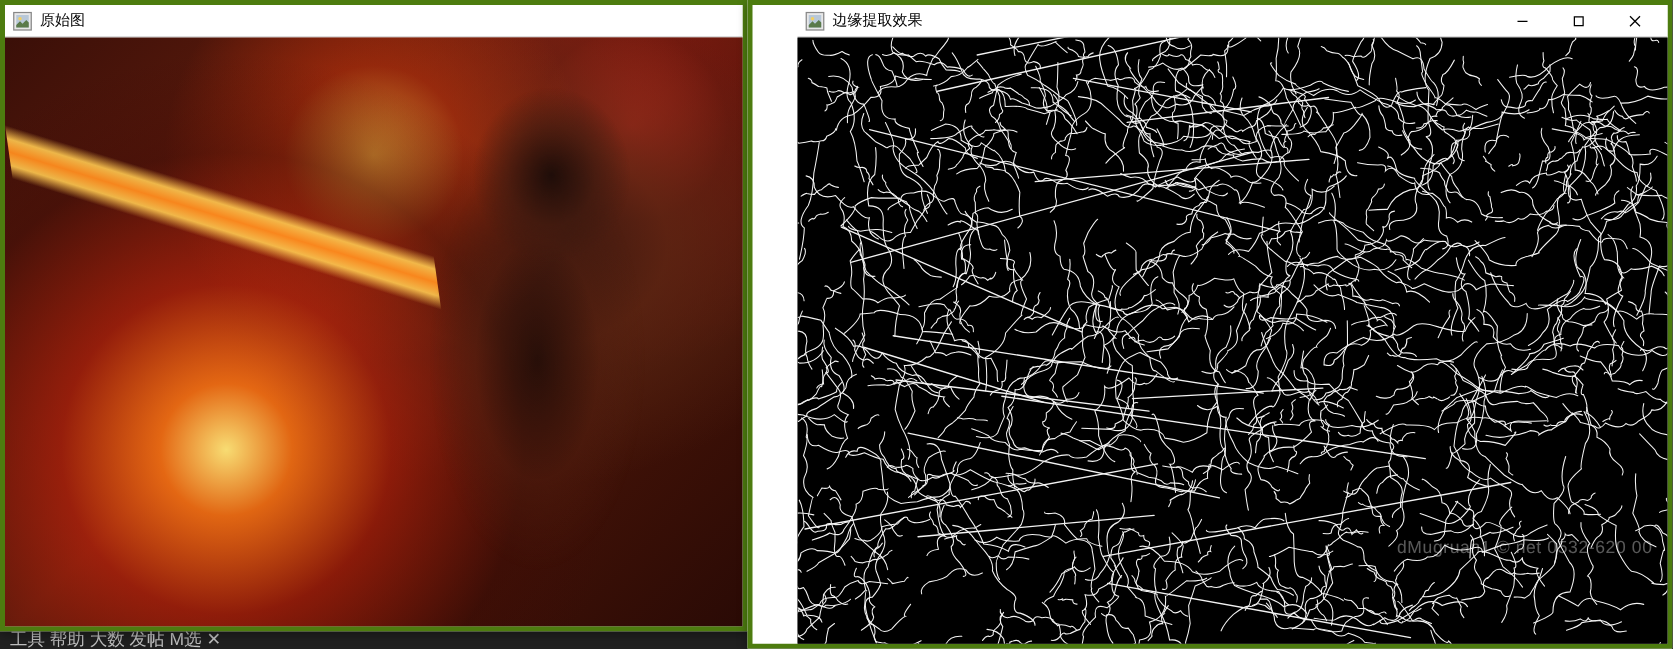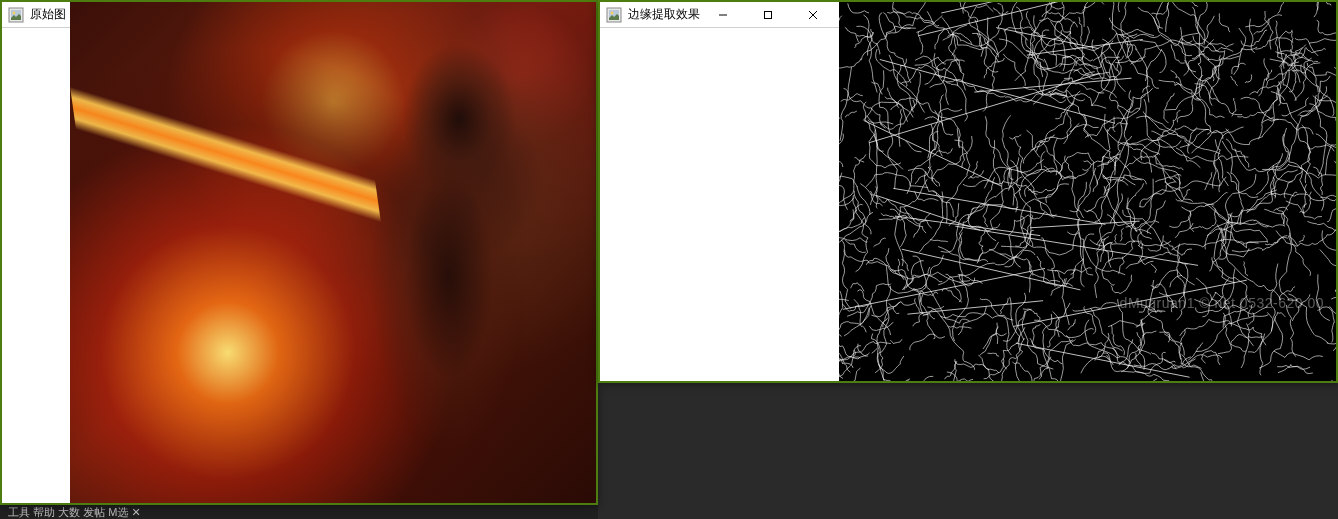--- a/index.html
+++ b/index.html
@@ -14,24 +14,24 @@
   }
   .desktop {
     position: relative;
     width: 1338px;
     height: 519px;
     background: #2a2a2a;
   }
   .window {
     position: absolute;
     background: #fff;
-    border: 2px solid #4d7c0f;
+    border: 4px solid #4d7c0f;
     box-shadow: 0 2px 8px rgba(0,0,0,0.4);
     display: flex;
-    flex-direction: row;
+    flex-direction: column;
   }
   .titlebar {
     height: 26px;
     background: #ffffff;
     display: flex;
     align-items: center;
     padding: 0 4px 0 6px;
     border-bottom: 1px solid #d0d0d0;
     user-select: none;
   }
@@ -120,21 +120,21 @@
   }
   
   .status-strip {
     position: absolute;
     left: 0;
     bottom: 0;
     height: 14px;
     width: 598px;
     background: #202020;
     color: #bfbfbf;
-    font-size: 11px;
+    font-size: 14px;
     padding: 0 8px;
     display: flex;
     align-items: center;
     gap: 14px;
     white-space: nowrap;
     overflow: hidden;
   }
 </style>
 </head>
 <body>
@@ -153,21 +153,21 @@
           <rect x="3" y="3" width="10" height="10" fill="#b8c8d8"></rect>
           <circle cx="6" cy="6" r="1.4" fill="#f4d060"></circle>
           <path d="M3 11 L6 8 L8 10 L11 7 L13 9 V13 H3 Z" fill="#5a7a4a"></path>
         </svg>
       </span>
       <span class="title">原始图</span>
     </div>
     <div class="content"></div>
   </div>
 
-  <div id="win-edge" class="window" style="left:598px; top:0px; width:740px; height:383px;">
+  <div id="win-edge" class="window" style="left:598px; top:0px; width:740px; height:519px;padding-left:36px;">
     <div class="titlebar">
       <span class="app-icon">
         <svg viewBox="0 0 16 16" width="16" height="16">
           <rect x="1" y="1" width="14" height="14" fill="#e8e8e8" stroke="#888" stroke-width="1"></rect>
           <rect x="3" y="3" width="10" height="10" fill="#b8c8d8"></rect>
           <circle cx="6" cy="6" r="1.4" fill="#f4d060"></circle>
           <path d="M3 11 L6 8 L8 10 L11 7 L13 9 V13 H3 Z" fill="#5a7a4a"></path>
         </svg>
       </span>
       <span class="title">边缘提取效果</span>

